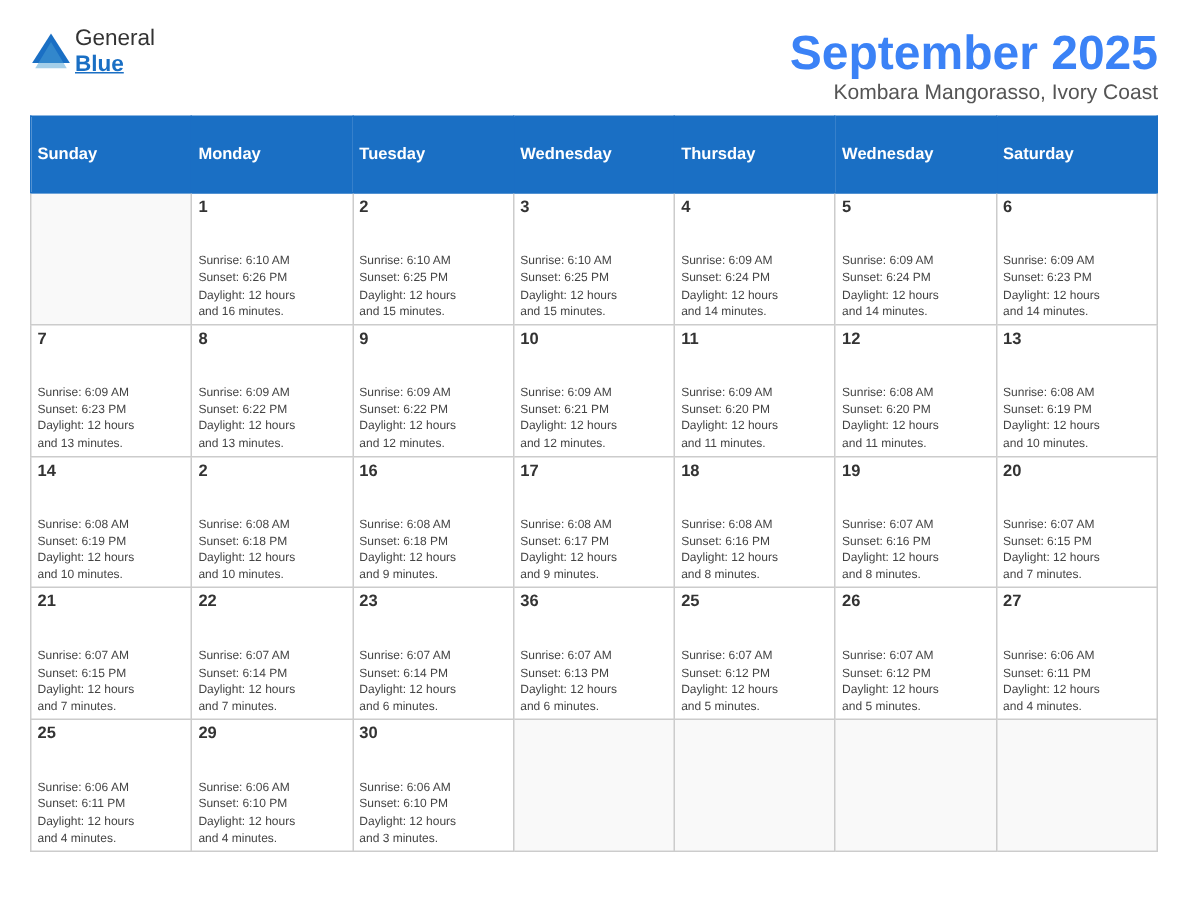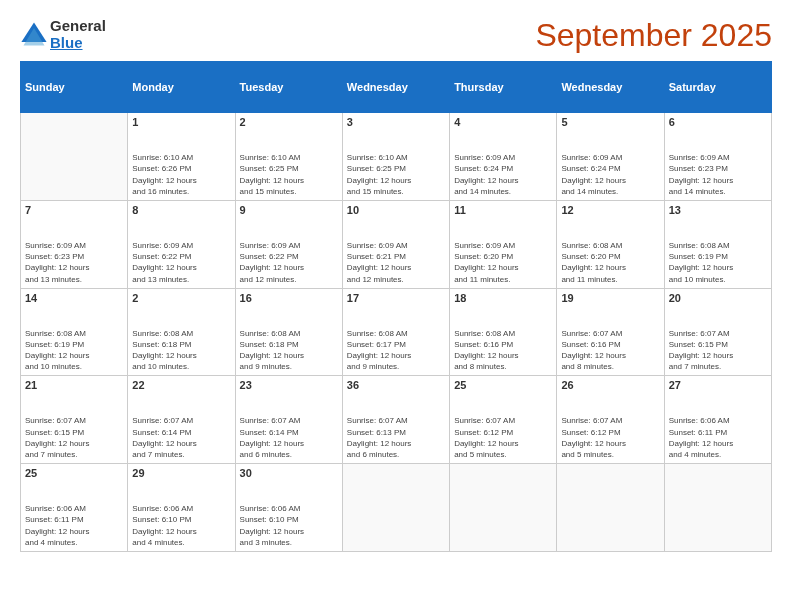--- a/index.html
+++ b/index.html
@@ -26,41 +26,41 @@
       display: flex;
       align-items: center;
     }
     .logo-text {
       display: flex;
       flex-direction: column;
       line-height: 1.1;
     }
     .logo-general {
       font-size: 15px;
-      font-weight: bold;
+      font-weight: normal;
       color: #333;
     }
     .logo-blue {
       font-size: 15px;
       font-weight: bold;
       color: #1a6fc4;
       text-decoration: underline;
     }
     .logo-icon {
       width: 28px;
       height: 28px;
       margin-right: 2px;
     }
     .title-block {
       text-align: right;
     }
     .month-title {
       font-size: 32px;
-      font-weight: normal;
-      color: #c2410c;
+      font-weight: bold;
+      color: #3b82f6;
       line-height: 1.1;
     }
     .subtitle {
       font-size: 14px;
       color: #555;
     }
     .calendar {
       width: 100%;
       border-collapse: collapse;
       table-layout: fixed;
@@ -110,20 +110,21 @@
         <polygon points="20,2 38,30 2,30" fill="#1a6fc4"></polygon>
         <polygon points="20,10 35,35 5,35" fill="#4a9fd4" opacity="0.5"></polygon>
       </svg>
       <div class="logo-text">
         <span class="logo-general">General</span>
         <span class="logo-blue">Blue</span>
       </div>
     </div>
     <div class="title-block">
       <div class="month-title">September 2025</div>
+      <div class="subtitle">Kombara Mangorasso, Ivory Coast</div>
     </div>
   </div>
 
   <table class="calendar">
     <thead>
       <tr>
       <th>Sunday</th>
           <th>Monday</th>
           <th>Tuesday</th>
           <th>Wednesday</th>

